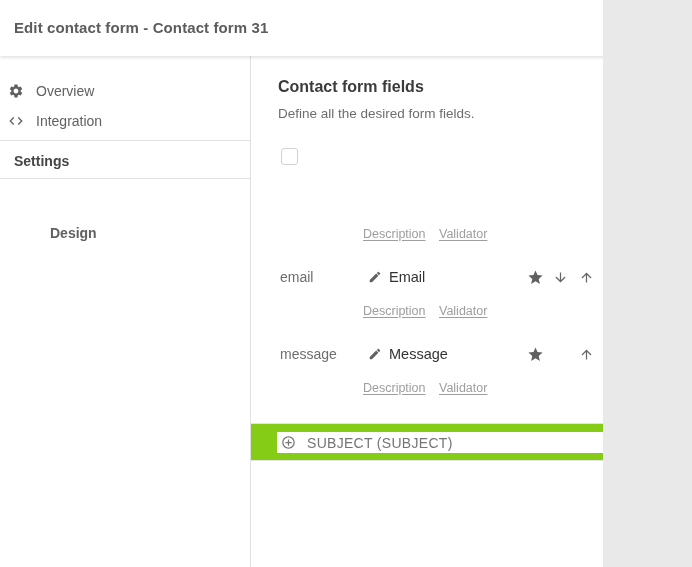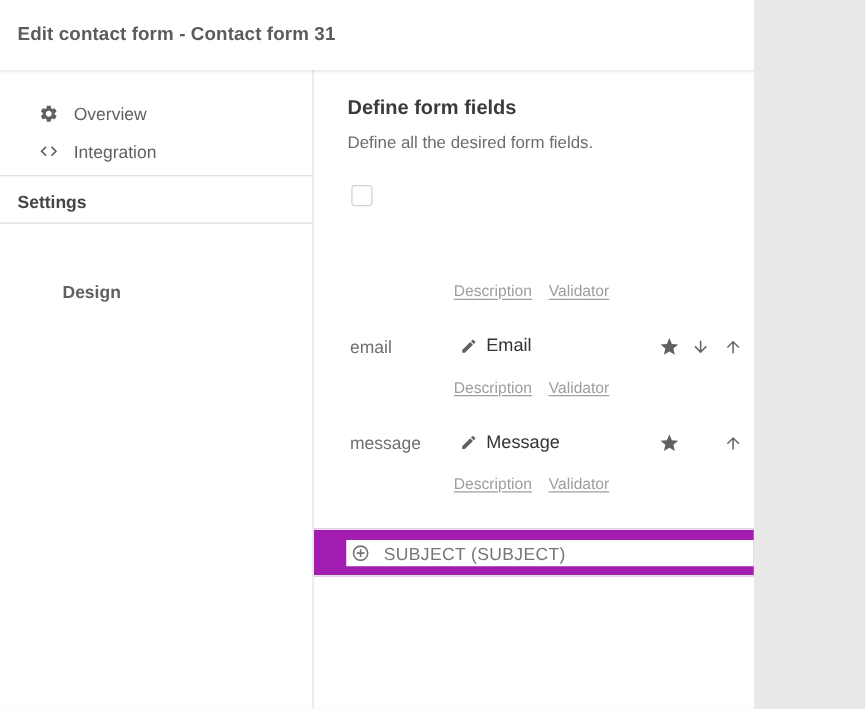--- a/index.html
+++ b/index.html
@@ -8,21 +8,21 @@
   
   .hdr{position:absolute;left:0;top:0;width:692px;height:56px;background:#fff;
        box-shadow:0 1px 4px rgba(0,0,0,.16);z-index:6;}
   .hdr-title{position:absolute;left:14px;top:0;height:56px;line-height:56px;
        font-size:15px;font-weight:bold;color:#5c5c5c;letter-spacing:.1px;}
 
   
   .sidebar{position:absolute;left:0;top:56px;width:250px;bottom:0;background:#fff;
        border-right:1px solid #e0e0e0;z-index:2;}
   .side-row{position:absolute;left:0;right:0;height:30px;display:flex;align-items:center;
-       padding-left:31px;box-sizing:border-box;font-size:14px;color:#616161;cursor:pointer;}
+       padding-left:8px;box-sizing:border-box;font-size:14px;color:#616161;cursor:pointer;}
   .side-row .lbl{margin-left:12px;}
   .side-row.noicon{padding-left:50px;font-weight:bold;}
   .side-div{position:absolute;left:0;right:0;height:0;border-top:1px solid #e0e0e0;}
   .side-section{position:absolute;left:0;right:0;height:30px;line-height:30px;padding-left:14px;
        font-size:14px;font-weight:bold;color:#454545;}
   .orange{color:#f8a048;}
 
   
   .content{position:absolute;left:251px;top:56px;width:399px;bottom:0;background:#fff;z-index:1;}
   .c-title{position:absolute;left:27px;top:22px;font-size:16px;font-weight:bold;color:#3b3b3b;}
@@ -35,21 +35,21 @@
   .frow-main{position:absolute;left:0;right:0;height:20px;}
   .fkey{position:absolute;left:29px;top:0;height:20px;line-height:20px;font-size:14px;color:#6e6e6e;}
   .fedit{position:absolute;left:117px;top:0;height:20px;display:flex;align-items:center;cursor:pointer;}
   .fedit .flabel{margin-left:7px;font-size:14.5px;color:#333;}
   .icon-btn{position:absolute;top:0;width:17px;height:20px;display:flex;align-items:center;
        justify-content:center;cursor:pointer;}
   .frow-links{position:absolute;height:16px;}
   .flink{font-size:12.5px;color:#9e9e9e;text-decoration:underline;text-underline-offset:2px;cursor:pointer;}
   .flink + .flink{margin-left:9px;}
 
-  .add-band{position:absolute;left:0;right:0;top:367px;height:38px;background:#a21caf;
+  .add-band{position:absolute;left:0;right:0;top:367px;height:38px;background:#84cc16;
        border-top:1px solid #e3e3e3;border-bottom:1px solid #e3e3e3;box-sizing:border-box;}
   .add-bar{position:absolute;left:26px;top:8px;width:344px;height:21px;background:#fff;
        display:flex;align-items:center;cursor:pointer;}
   .add-bar .plus{margin-left:4px;display:flex;align-items:center;}
   .add-lbl{margin-left:11px;font-size:14px;color:#757575;letter-spacing:.3px;}
 
   
   .darkstrip{position:absolute;left:650px;top:56px;width:42px;height:489px;background:#1a1d21;z-index:3;}
   .frag{position:absolute;right:0;width:5px;background:#40719c;}
   .dash{position:absolute;right:1px;width:6px;height:2px;background:#4a4e52;}
@@ -96,21 +96,21 @@
 
     <div class="side-row noicon" style="top:162px">
       <span>Design</span>
     </div>
 
 
   </div>
 
   <div class="content">
 
-    <div class="c-title">Define form fields</div>
+    <div class="c-title">Contact form fields</div>
     <div class="c-sub">Define all the desired form fields.</div>
 
     <div class="chk-row">
       <div class="chk-box"></div>
     </div>
 
     <div class="frow-links" style="top:168px;left:112px">
       <span class="flink">Description</span>
       <span class="flink">Validator</span>
     </div>

